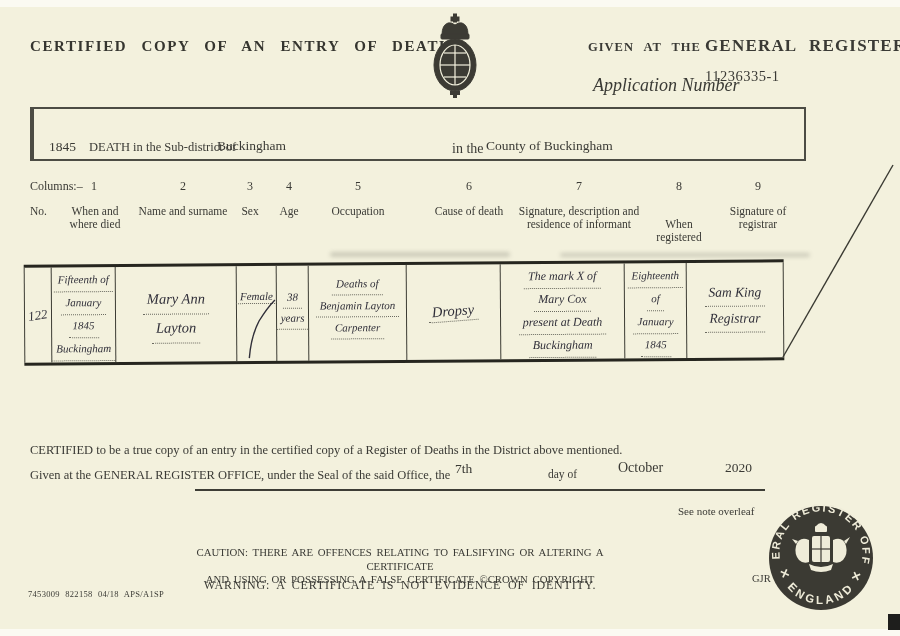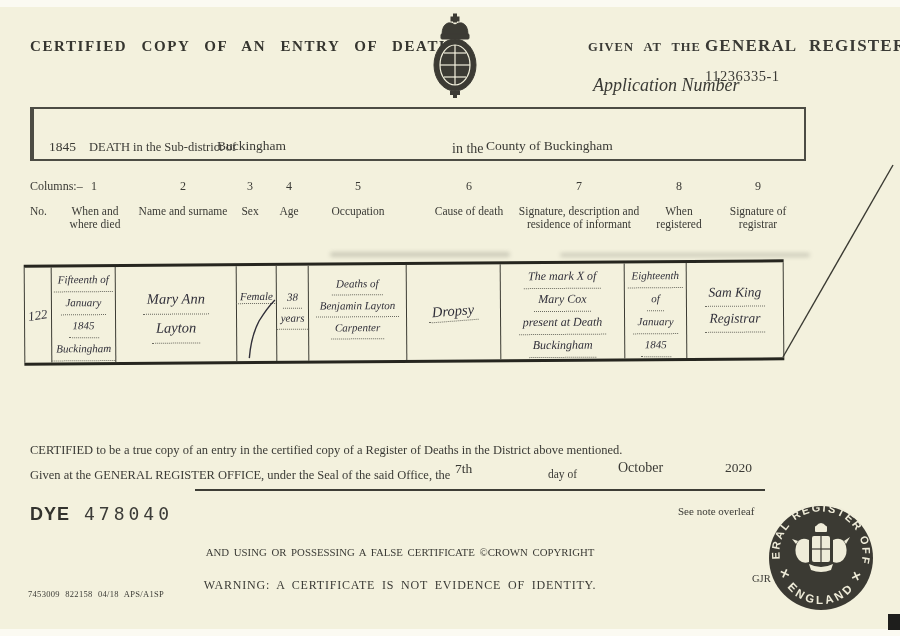--- a/index.html
+++ b/index.html
@@ -127,21 +127,21 @@
   <div class="abs colname-no">No.</div>
   <div class="abs colname" style="left:95px;white-space:pre-line;">When and
 where died</div>
   <div class="abs colname" style="left:183px;">Name and surname</div>
   <div class="abs colname" style="left:250px;">Sex</div>
   <div class="abs colname" style="left:289px;">Age</div>
   <div class="abs colname" style="left:358px;">Occupation</div>
   <div class="abs colname" style="left:469px;">Cause of death</div>
   <div class="abs colname" style="left:579px;white-space:pre-line;">Signature, description and
 residence of informant</div>
-  <div class="abs colname" style="left:679px;white-space:pre-line;">When
+  <div class="abs colname" style="left:679px;white-space:pre-line;margin-top:13px;">When
 registered</div>
   <div class="abs colname" style="left:758px;white-space:pre-line;">Signature of
 registrar</div>
 
   <div class="abs smudge" style="left:330px;top:252px;width:180px;height:5px;"></div>
   <div class="abs smudge" style="left:560px;top:253px;width:250px;height:4px;"></div>
 
   <div class="abs etable">
     <div class="ecell" style="left:0;width:27px;">
       <div class="hwc">
@@ -217,23 +217,20 @@
   </svg>
 
   <div class="abs cert-line1">CERTIFIED to be a true copy of an entry in the certified copy of a Register of Deaths in the District above mentioned.</div>
   <div class="abs cert-line2">Given at the GENERAL REGISTER OFFICE, under the Seal of the said Office, the</div>
   <div class="abs cert-day">7th</div>
   <div class="abs cert-dayof">day of</div>
   <div class="abs cert-month">October</div>
   <div class="abs cert-year">2020</div>
   <div class="abs cert-underline"></div>
 
-  <div class="abs dye">
-    <span>DYE</span><span class="dye-num">478040</span>
-  </div>
 
   <div class="abs see-note">See note overleaf</div>
   <div class="abs gjr">GJR</div>
 
   <div class="abs" style="left:765px;top:502px;width:112px;height:112px;">
     <svg width="112" height="112" viewBox="0 0 112 112">
       <circle cx="56" cy="56" r="52" fill="#3b3a33"></circle>
       <defs>
         <path id="sealTop" d="M 56 99 A 43 43 0 1 1 56.01 99" transform="rotate(-90 56 56)"></path>
         <path id="sealTopArc" d="M 16 62 A 41.5 41.5 0 1 1 96 62"></path>
@@ -257,20 +254,21 @@
         <path d="M44 38 Q34 34 31 44 Q29 52 34 58 Q38 62 44 60 Z"></path>
         <path d="M68 38 Q78 34 81 44 Q83 52 78 58 Q74 62 68 60 Z"></path>
         <path d="M31 42 L27 37 L33 39 Z"></path>
         <path d="M81 42 L85 35 L79 39 Z"></path>
         <path d="M44 62 Q56 68 68 62 L66 68 Q56 72 46 68 Z"></path>
       </g>
     </svg>
   </div>
 
   <div class="abs caution">
+    <div>CAUTION: THERE ARE OFFENCES RELATING TO FALSIFYING OR ALTERING A CERTIFICATE</div>
     <div>AND USING OR POSSESSING A FALSE CERTIFICATE ©CROWN COPYRIGHT</div>
   </div>
   <div class="abs warning">WARNING: A CERTIFICATE IS NOT EVIDENCE OF IDENTITY.</div>
 
   <div class="abs printcode">7453009 822158 04/18 APS/A1SP</div>
 
   <div class="abs corner-mark"></div>
 </div>
 
 </body></html>

